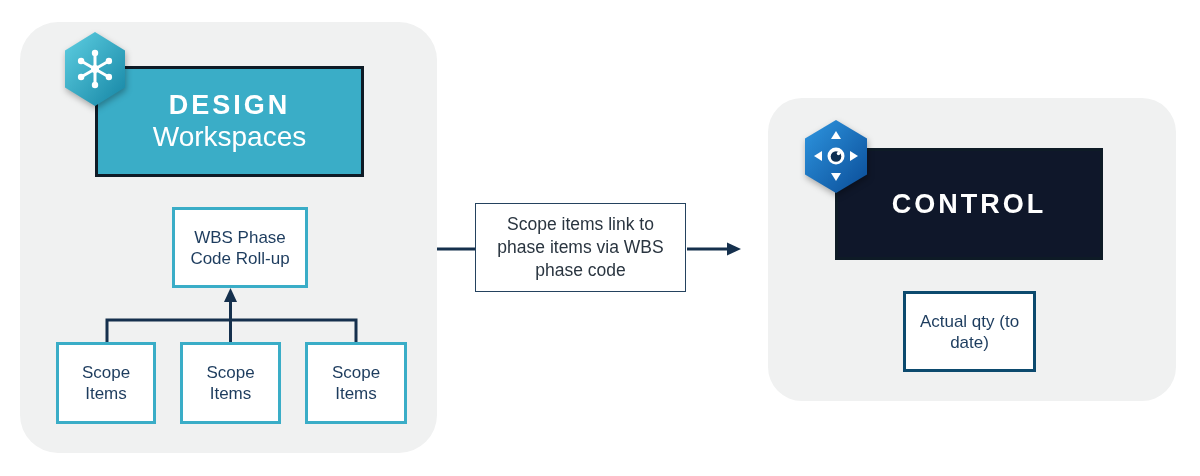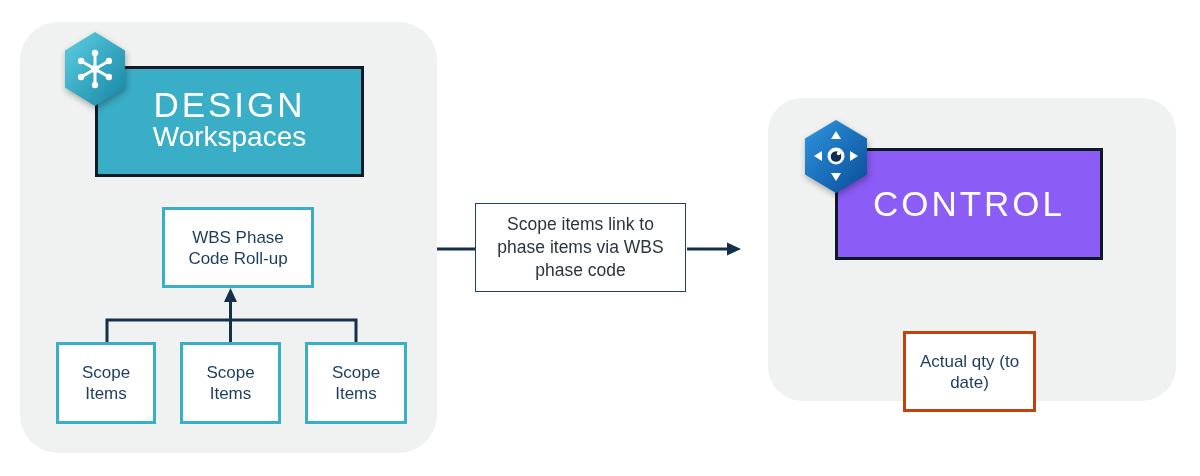--- a/index.html
+++ b/index.html
@@ -5,30 +5,30 @@
   html,body{margin:0;padding:0;background:#ffffff;}
   body{font-family:"Liberation Sans",sans-serif;}
   .stage{position:relative;width:1200px;height:476px;background:#ffffff;overflow:hidden;}
 
   .panel{position:absolute;background:#f0f1f1;}
   .panel-left{left:20px;top:22px;width:417px;height:431px;border-radius:38px;}
   .panel-right{left:768px;top:98px;width:408px;height:303px;border-radius:34px;}
 
   .product-box{position:absolute;display:flex;flex-direction:column;align-items:center;justify-content:center;
     border:3px solid #0e1b26;box-sizing:border-box;text-align:center;}
-  .product-box .ptitle{color:#ffffff;font-weight:400;font-size:35px;letter-spacing:3px;line-height:30px;}
+  .product-box .ptitle{color:#ffffff;font-weight:700;font-size:27px;letter-spacing:3px;line-height:30px;}
   .product-box .psub{color:#ffffff;font-weight:400;font-size:28px;line-height:34px;}
   .design-box{left:95px;top:66px;width:269px;height:111px;background:#3aadc7;}
-  .control-box{left:835px;top:148px;width:268px;height:112px;background:#8b5cf6;}
+  .control-box{left:835px;top:148px;width:268px;height:112px;background:#0f172a;}
 
   .node{position:absolute;background:#ffffff;box-sizing:border-box;display:flex;align-items:center;justify-content:center;
     text-align:center;color:#1d3c5e;font-size:17px;line-height:21px;padding:4px 8px;}
   .teal-node{border:3px solid #3aadc7;}
-  .blue-node{border:3px solid #c2410c;margin-top:40px;}
-  .wbs-box{left:162px;top:207px;width:152px;height:81px;text-align:center;}
+  .blue-node{border:3px solid #0c4a6e;}
+  .wbs-box{left:172px;top:207px;width:136px;height:81px;text-align:center;}
   .scope-1{left:56px;top:342px;width:100px;height:82px;}
   .scope-2{left:180px;top:342px;width:101px;height:82px;}
   .scope-3{left:305px;top:342px;width:102px;height:82px;}
   .actual-box{left:903px;top:291px;width:133px;height:81px;}
 
   .flow-label{position:absolute;left:475px;top:203px;width:211px;height:89px;background:#ffffff;
     border:1.5px solid #24425e;box-sizing:border-box;display:flex;align-items:center;justify-content:center;
     text-align:center;color:#2a3540;font-size:17.5px;line-height:23px;padding:0 13px;}
 
   .overlay-svg{position:absolute;left:0;top:0;width:1200px;height:476px;pointer-events:none;}

